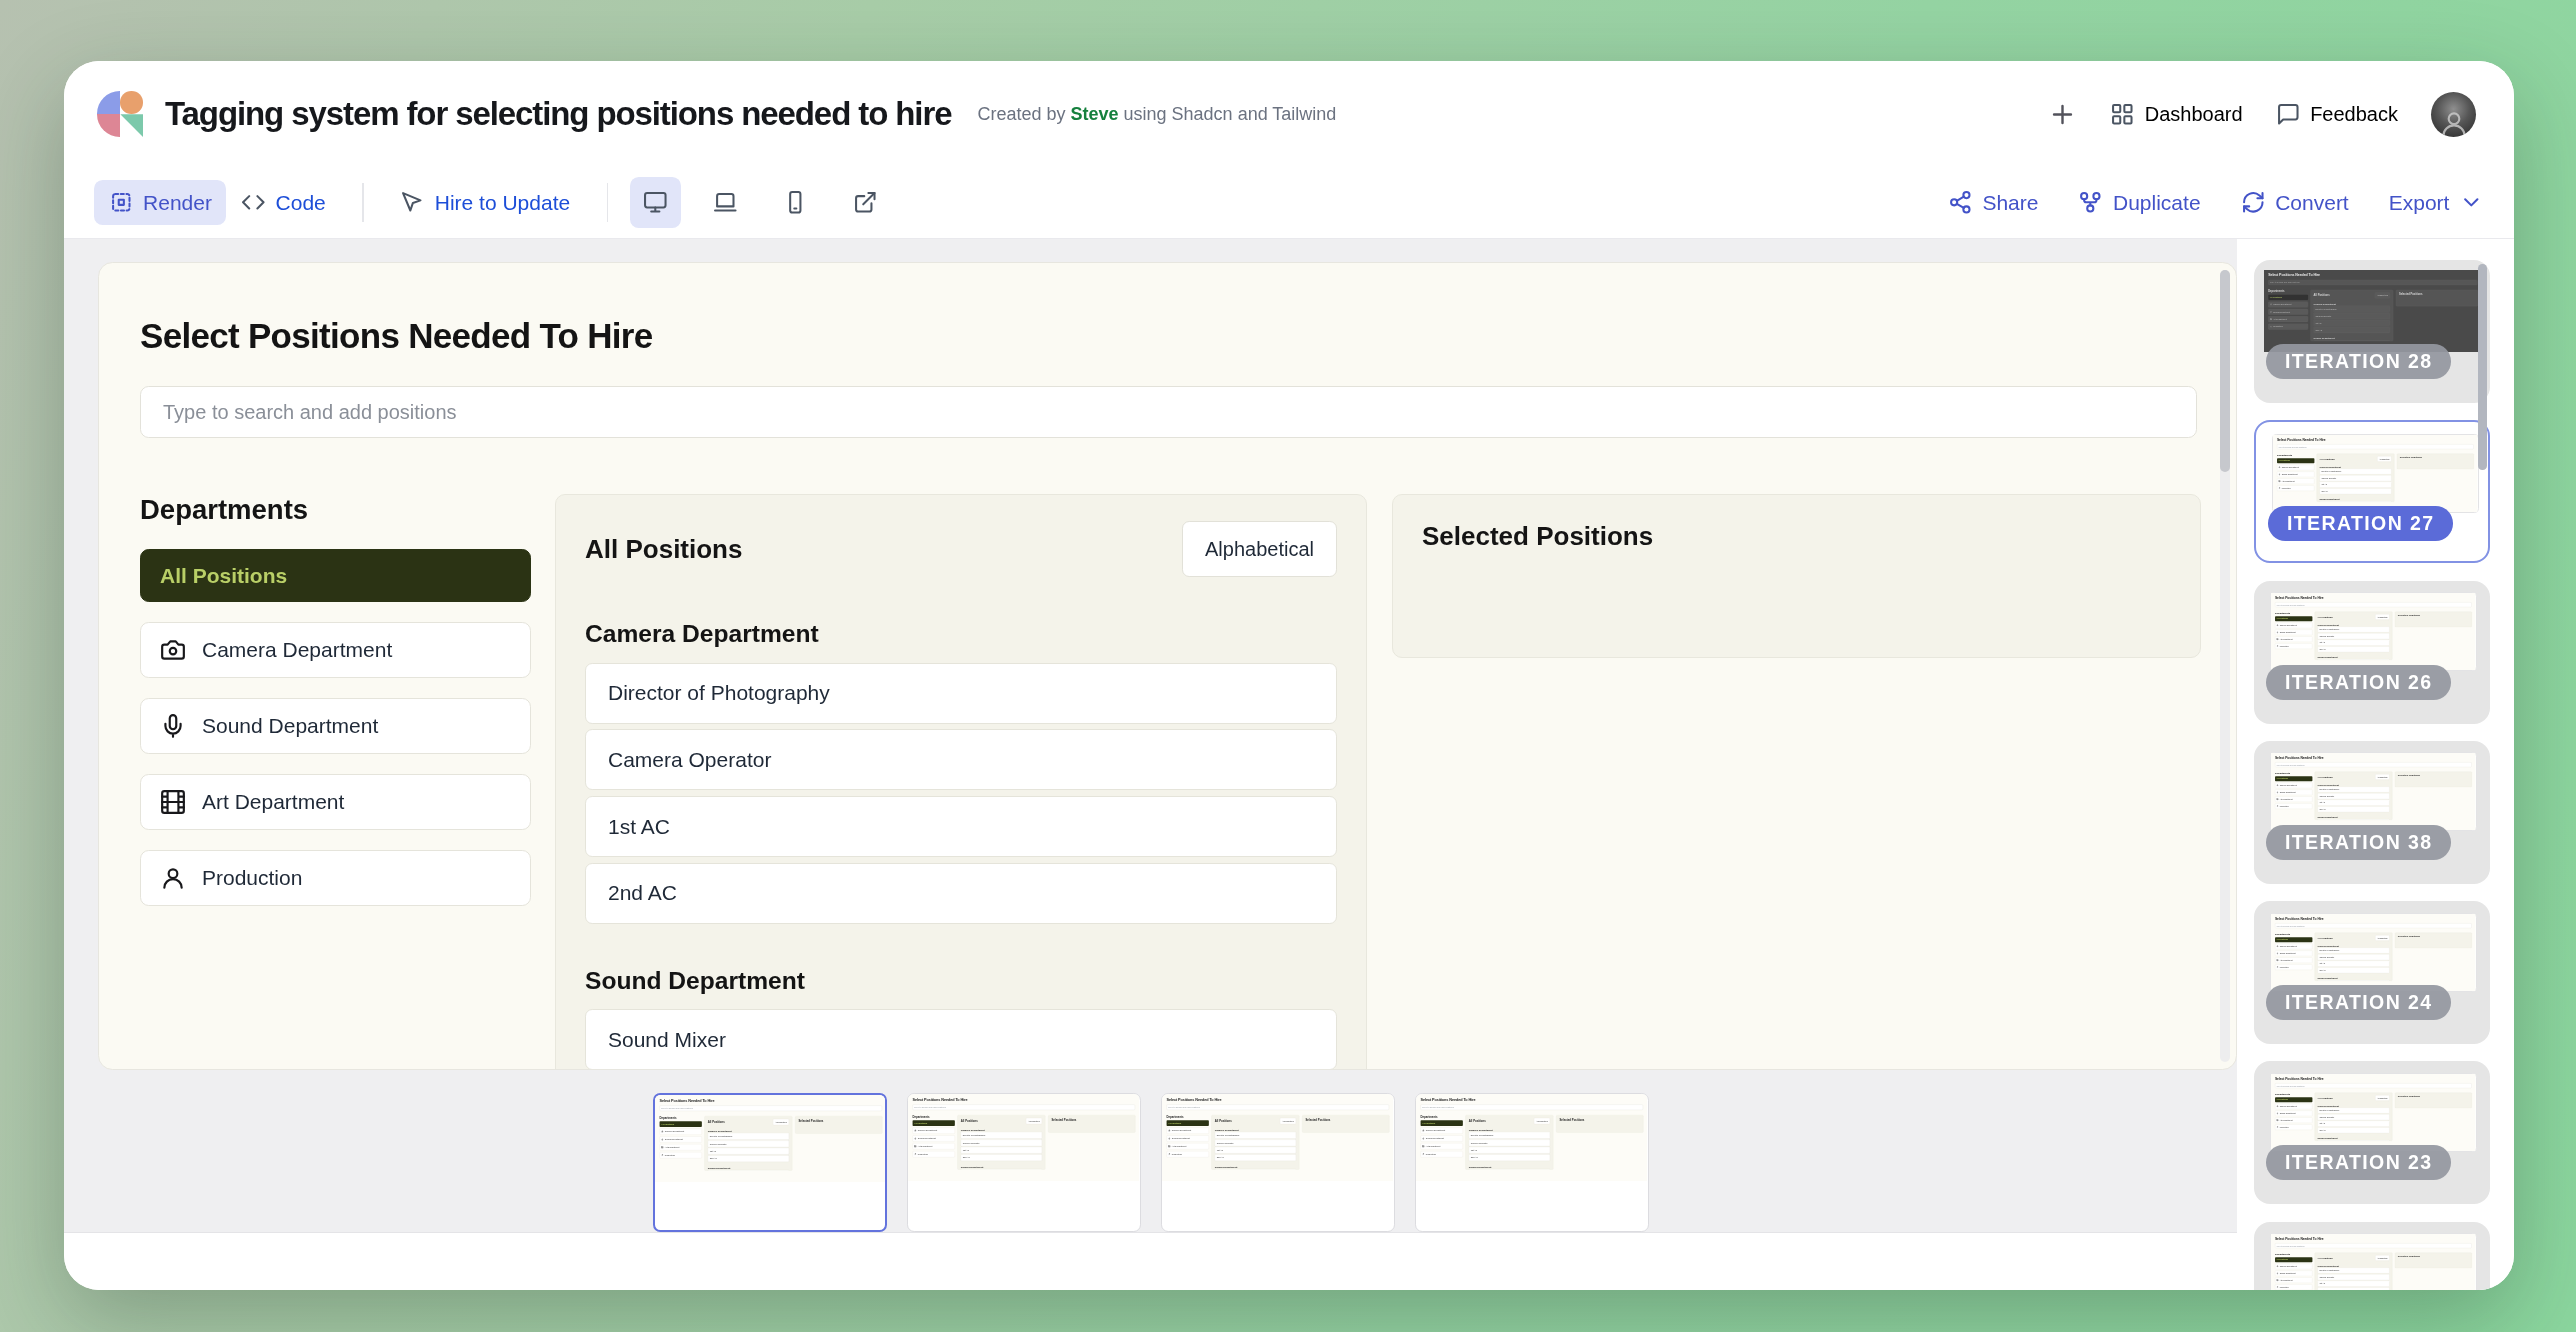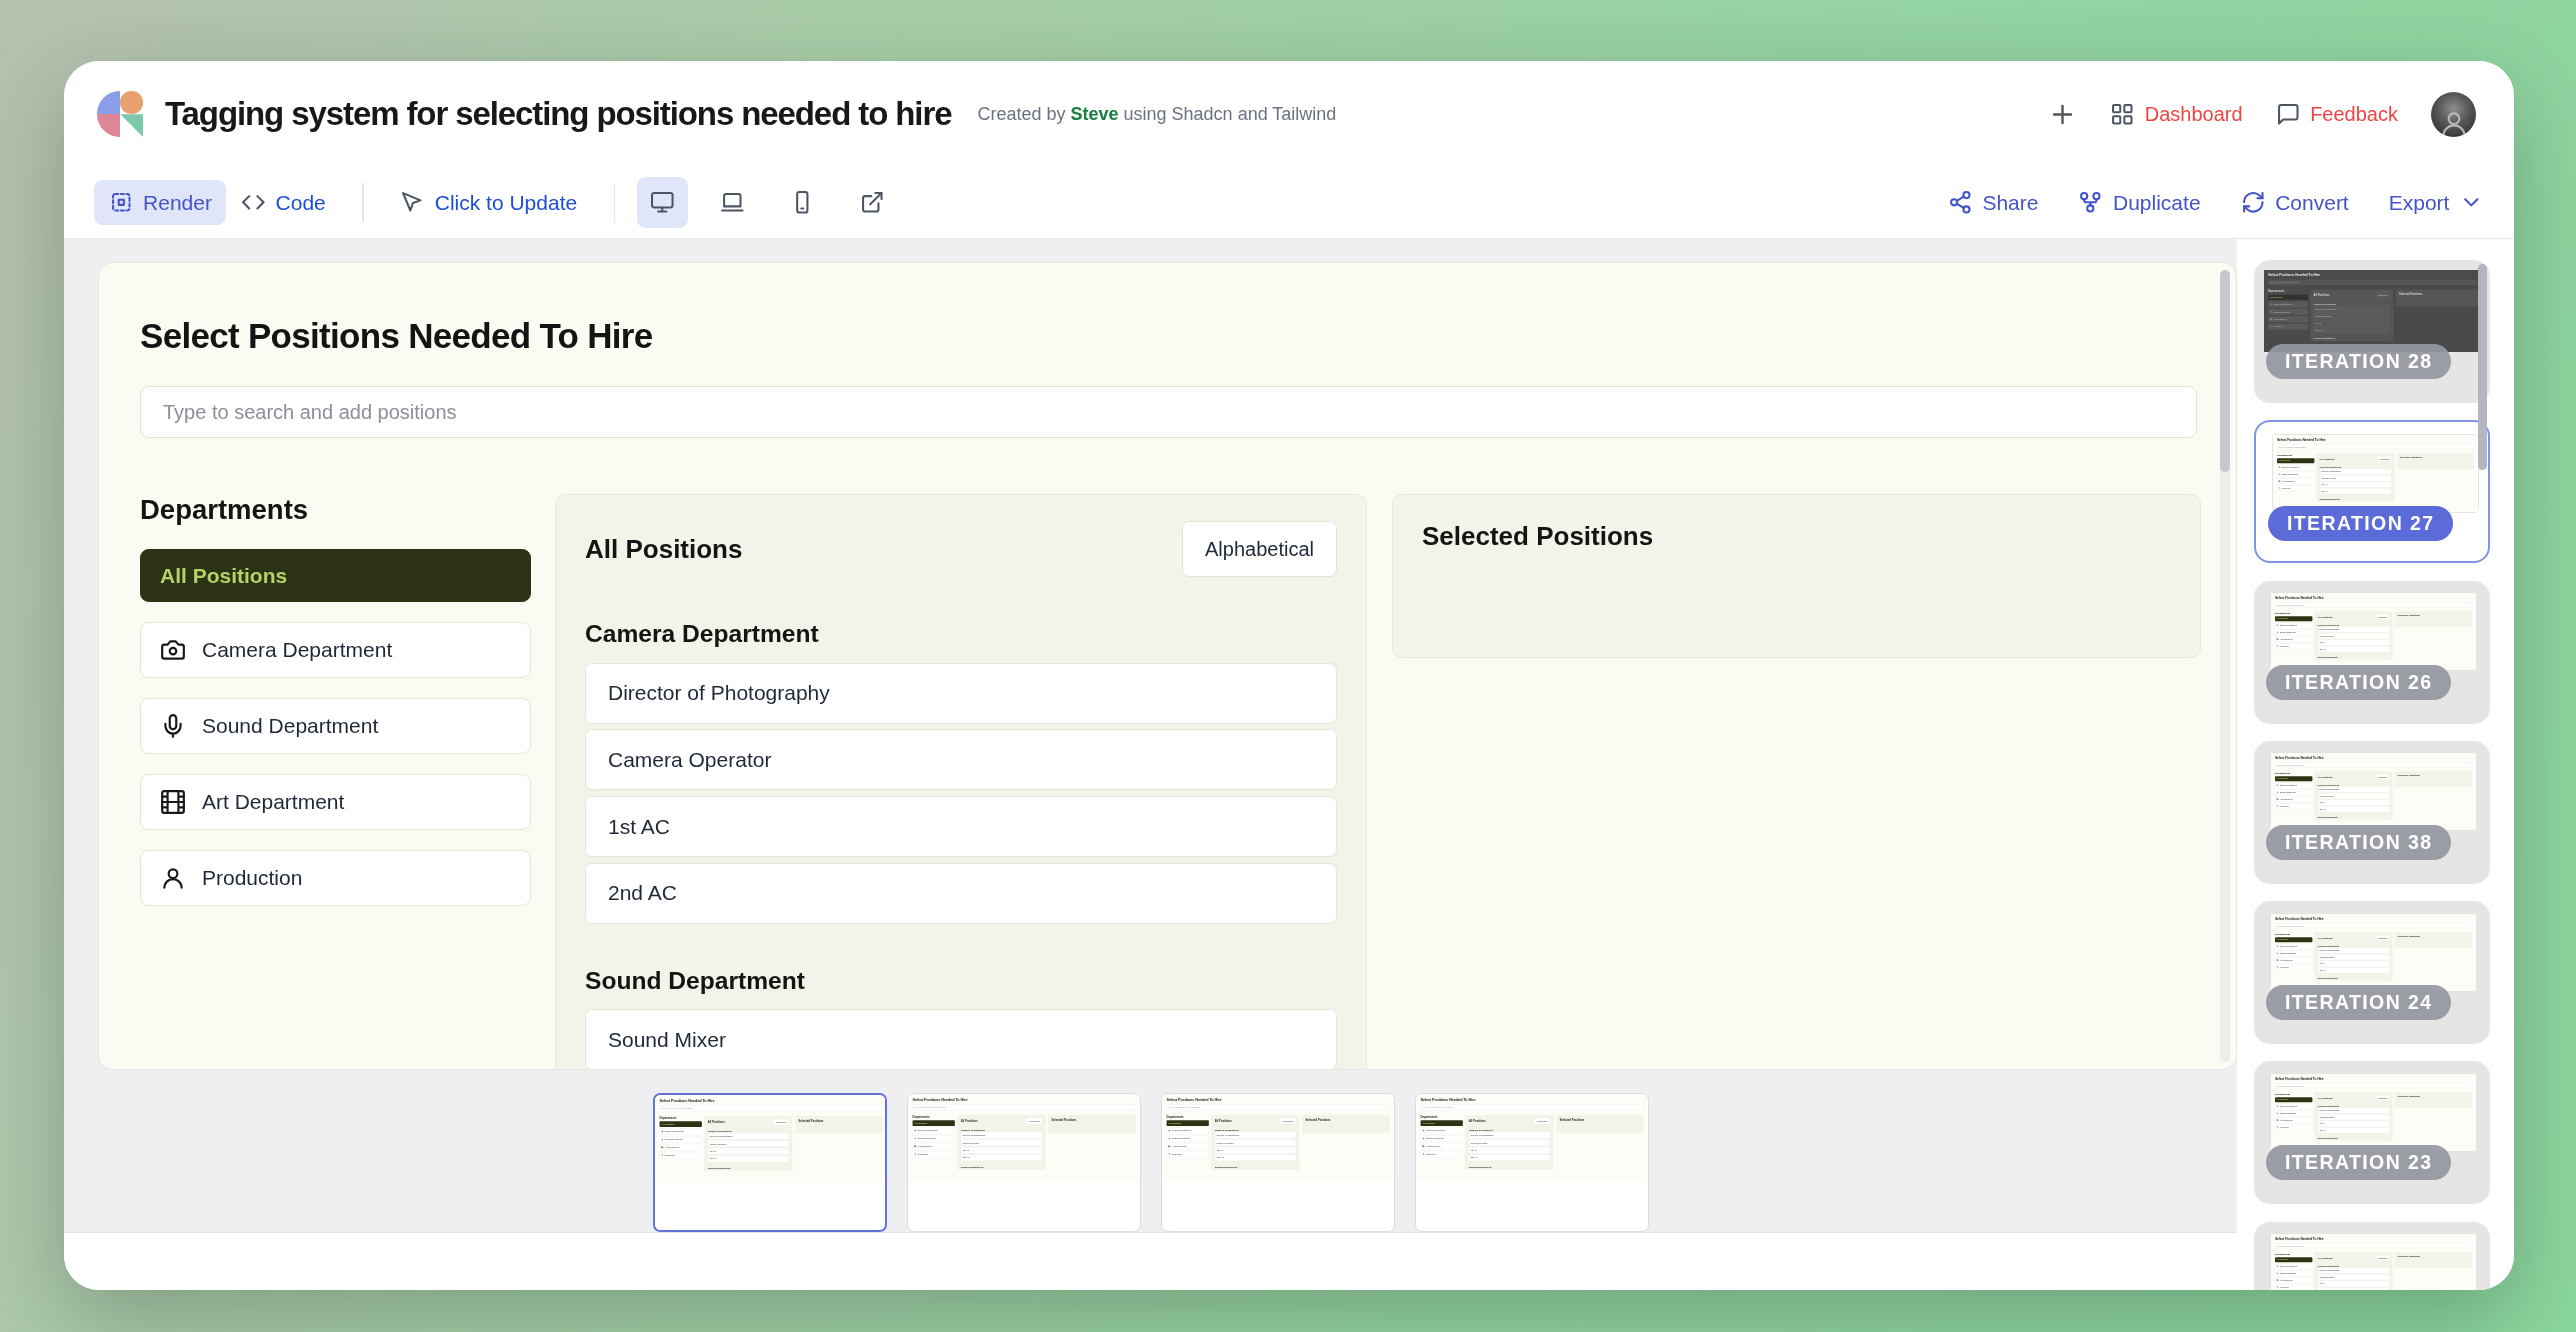--- a/index.html
+++ b/index.html
@@ -11,21 +11,21 @@
   .titlebar { position:absolute; left:0; top:0; right:0; height:106px; display:flex; align-items:center; padding:0 38px 0 33px; background:#fff; }
   .logo { width:46px; height:46px; display:grid; grid-template-columns:1fr 1fr; grid-template-rows:1fr 1fr; gap:0.7px; flex:0 0 auto; }
   .logo .q1 { background:#8b9ce8; border-top-left-radius:100%; }
   .logo .q2 { background:#e8a06c; border-radius:50%; }
   .logo .q3 { background:#dd8695; border-bottom-left-radius:100%; }
   .logo .q4 { background:#7cc9ab; clip-path:polygon(0 0,100% 0,100% 100%); }
   .proj-title { font-size:33px; font-weight:bold; letter-spacing:-1.1px; color:#16181c; margin-left:22px; white-space:nowrap; }
   .createdby { margin-left:26px; font-size:18px; color:#6b7280; white-space:nowrap; }
   .createdby b { color:#15803d; }
   .titlebar-right { margin-left:auto; display:flex; align-items:center; gap:33px; }
-  .tb-item { display:flex; align-items:center; gap:10px; font-size:20px; color:#ef4444; cursor:pointer; background:none; border:none; font-family:inherit; }
+  .tb-item { display:flex; align-items:center; gap:10px; font-size:20px; color:#000000; cursor:pointer; background:none; border:none; font-family:inherit; }
   .ic { display:inline-block; color:#4b5563; }
   .ic svg { width:100%; height:100%; fill:none; stroke:currentColor; stroke-width:2; stroke-linecap:round; stroke-linejoin:round; }
   .ic-plus { width:29px; height:29px; color:#52525b; }
   .ic-sm { width:24.6px; height:24.6px; }
   .avatar { width:45px; height:45px; border-radius:50%; background:radial-gradient(circle at 50% 38%, #8f8f8f 0%, #555 45%, #262626 100%); position:relative; overflow:hidden; flex:0 0 auto; }
   .avatar svg { position:absolute; left:50%; top:56%; width:32px; height:32px; transform:translate(-50%,-32%); fill:none; stroke:#cfcfcf; stroke-width:1.6; opacity:.8; }
 
   
   .toolbar { position:absolute; left:0; top:106px; right:0; height:72px; display:flex; align-items:center; padding:0 30px; background:#fff; border-bottom:1.4px solid #e9e9ed; }
   .tool-btn { display:flex; align-items:center; gap:10px; font-size:21px; color:#1d4ed8; background:none; border:none; border-radius:8.7px; padding:10px 14.5px; cursor:pointer; font-family:inherit; }
@@ -169,21 +169,21 @@
         <span class="ic ic-sm"><svg viewBox="0 0 24 24">
               <path d="m16 18 6-6-6-6M8 6l-6 6 6 6"></path>
             </svg></span>
         <span>Code</span>
       </button>
       <div class="vdiv"></div>
       <button class="tool-btn">
         <span class="ic ic-sm"><svg viewBox="0 0 24 24">
               <path d="M3 3l7.1 17 2.5-7.4 7.4-2.5L3 3z"></path>
             </svg></span>
-        <span>Click to Update</span>
+        <span>Hire to Update</span>
       </button>
       <div class="vdiv"></div>
       <div class="device-group">
         <button class="dev-btn active">
           <span class="ic ic-sm"><svg viewBox="0 0 24 24">
                 <rect x="2" y="3" width="20" height="14" rx="2"></rect>
                 <path d="M8 21h8M12 17v4"></path>
               </svg></span>
         </button>
         <button class="dev-btn">

